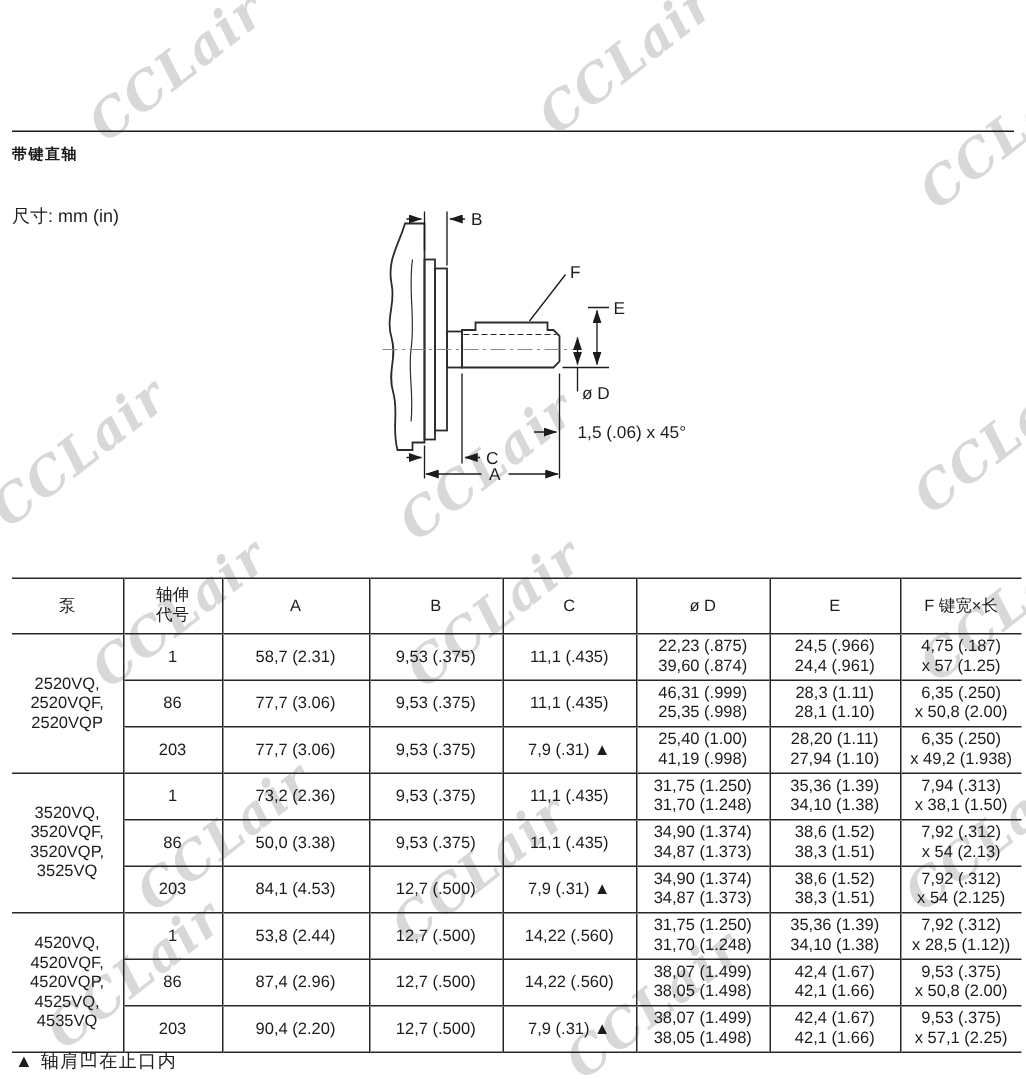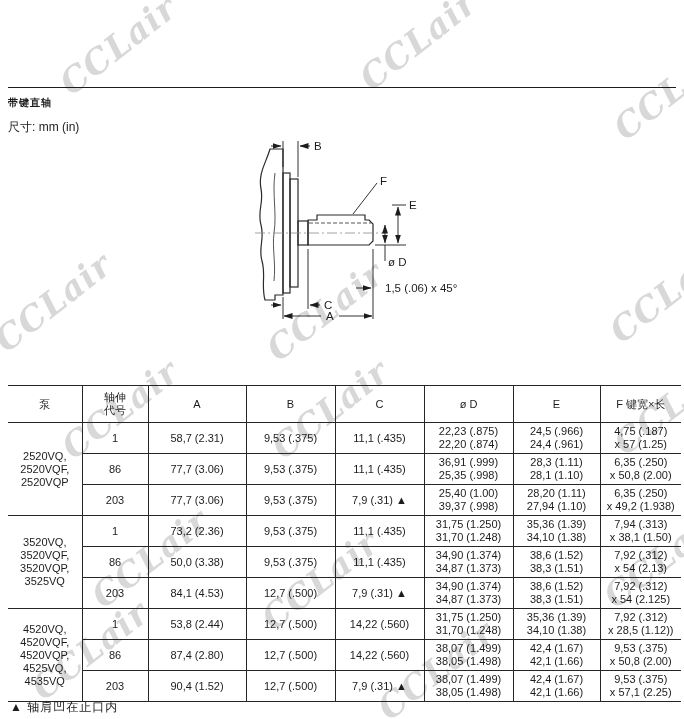--- a/index.html
+++ b/index.html
@@ -25,21 +25,21 @@
     font-size:22px;font-weight:bold;letter-spacing:2px;
   }
   .rule{
     position:absolute;left:8px;top:87px;width:668px;height:0;
     border-top:1.5px solid #1c1c1c;
   }
   .section-title{
     position:absolute;left:8px;top:96px;
     font-size:10px;font-weight:bold;letter-spacing:1px;
   }
-  .dim-note{position:absolute;left:8px;top:119px;font-size:12px;}
+  .dim-note{position:absolute;left:8px;top:136px;font-size:12px;}
   .drawing{position:absolute;left:225px;top:133px;}
   .drawing text{font-family:"Liberation Sans",sans-serif;font-size:11.5px;fill:#1c1c1c;}
   
   .table-wrap{position:absolute;left:8px;top:385px;width:673px;}
   table.dims{
     border-collapse:collapse;table-layout:fixed;width:673px;
     font-size:11px;line-height:13px;color:#1c1c1c;
     border-top:1.4px solid #262626;border-bottom:1.4px solid #262626;
     background:transparent;
   }
@@ -167,45 +167,45 @@
       <tbody>
         <tr>
           <td class="pump pre" rowspan="3">2520VQ,
 2520VQF,
 2520VQP</td>
           <td>1</td>
           <td>58,7 (2.31)</td>
           <td>9,53 (.375)</td>
           <td>11,1 (.435)</td>
           <td class="pre">22,23 (.875)
-22,20 (.874)</td>
+39,60 (.874)</td>
           <td class="pre">24,5 (.966)
 24,4 (.961)</td>
           <td class="pre">4,75 (.187)
 x 57 (1.25)</td>
         </tr>
         <tr>
           <td>86</td>
           <td>77,7 (3.06)</td>
           <td>9,53 (.375)</td>
           <td>11,1 (.435)</td>
-          <td class="pre">36,91 (.999)
+          <td class="pre">46,31 (.999)
 25,35 (.998)</td>
           <td class="pre">28,3 (1.11)
 28,1 (1.10)</td>
           <td class="pre">6,35 (.250)
 x 50,8 (2.00)</td>
         </tr>
         <tr>
           <td>203</td>
           <td>77,7 (3.06)</td>
           <td>9,53 (.375)</td>
           <td>7,9 (.31) ▲</td>
           <td class="pre">25,40 (1.00)
-39,37 (.998)</td>
+41,19 (.998)</td>
           <td class="pre">28,20 (1.11)
 27,94 (1.10)</td>
           <td class="pre">6,35 (.250)
 x 49,2 (1.938)</td>
         </tr>
       </tbody>
       <tbody>
         <tr>
           <td class="pump pre" rowspan="3">3520VQ,
 3520VQF,
@@ -260,33 +260,33 @@
           <td>14,22 (.560)</td>
           <td class="pre">31,75 (1.250)
 31,70 (1.248)</td>
           <td class="pre">35,36 (1.39)
 34,10 (1.38)</td>
           <td class="pre">7,92 (.312)
 x 28,5 (1.12))</td>
         </tr>
         <tr>
           <td>86</td>
-          <td>87,4 (2.80)</td>
+          <td>87,4 (2.96)</td>
           <td>12,7 (.500)</td>
           <td>14,22 (.560)</td>
           <td class="pre">38,07 (1.499)
 38,05 (1.498)</td>
           <td class="pre">42,4 (1.67)
 42,1 (1.66)</td>
           <td class="pre">9,53 (.375)
 x 50,8 (2.00)</td>
         </tr>
         <tr>
           <td>203</td>
-          <td>90,4 (1.52)</td>
+          <td>90,4 (2.20)</td>
           <td>12,7 (.500)</td>
           <td>7,9 (.31) ▲</td>
           <td class="pre">38,07 (1.499)
 38,05 (1.498)</td>
           <td class="pre">42,4 (1.67)
 42,1 (1.66)</td>
           <td class="pre">9,53 (.375)
 x 57,1 (2.25)</td>
         </tr>
       </tbody>

